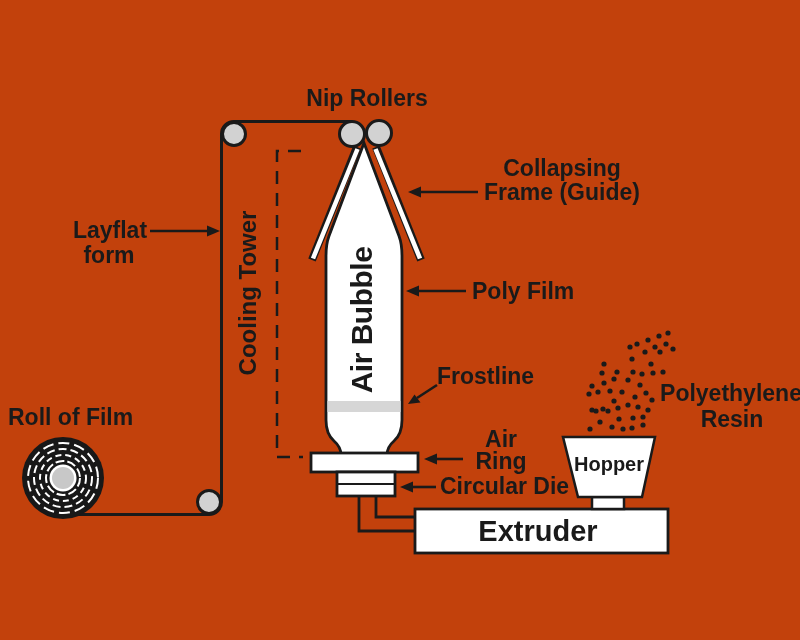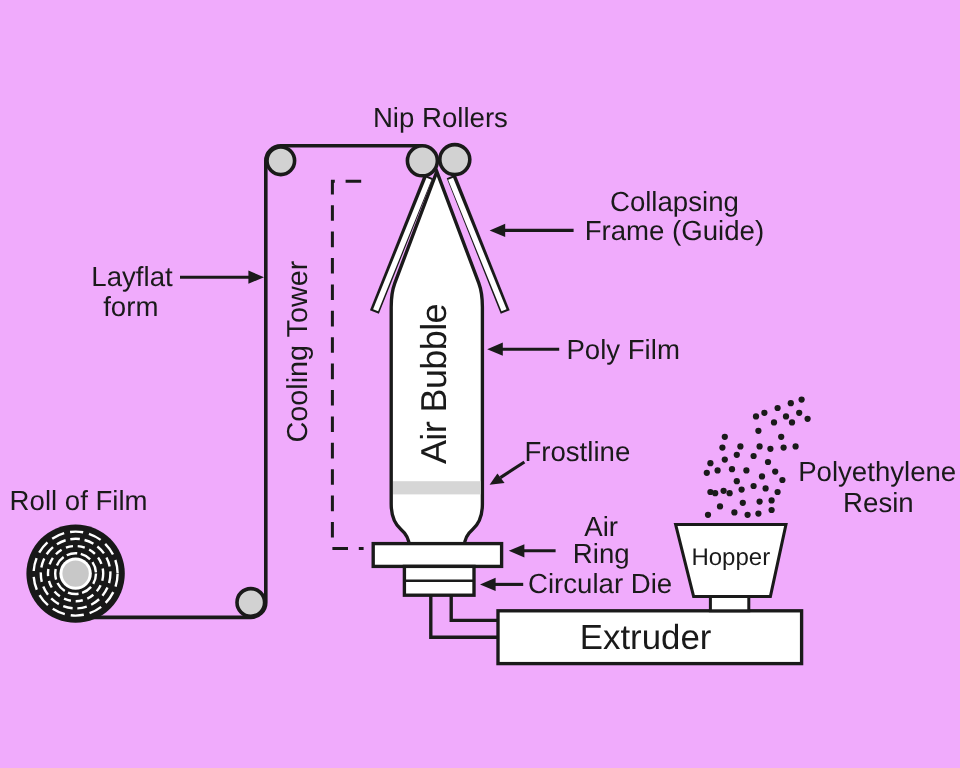--- a/index.html
+++ b/index.html
@@ -1,16 +1,16 @@
 <!DOCTYPE html>
 <html><head>
 <meta charset="utf-8">
 <style>
   html,body{margin:0;padding:0;background:#ffffff;}
-  #stage{position:relative;width:800px;height:640px;background:#f0abfc;overflow:hidden;}
+  #stage{position:relative;width:800px;height:640px;background:#c2410c;overflow:hidden;font-weight:bold;}
   svg{display:block;}
   text{font-family:"Liberation Sans","DejaVu Sans",sans-serif;fill:#1a1a1a;}
   .lbl{font-size:23px;}
   .lbl-big{font-size:29px;}
   .lbl-hopper{font-size:20px;}
   .lbl-vert{font-size:24px;}
   .lbl-bubble{font-size:30px;letter-spacing:-0.5px;}
 </style>
 </head>
 <body>

